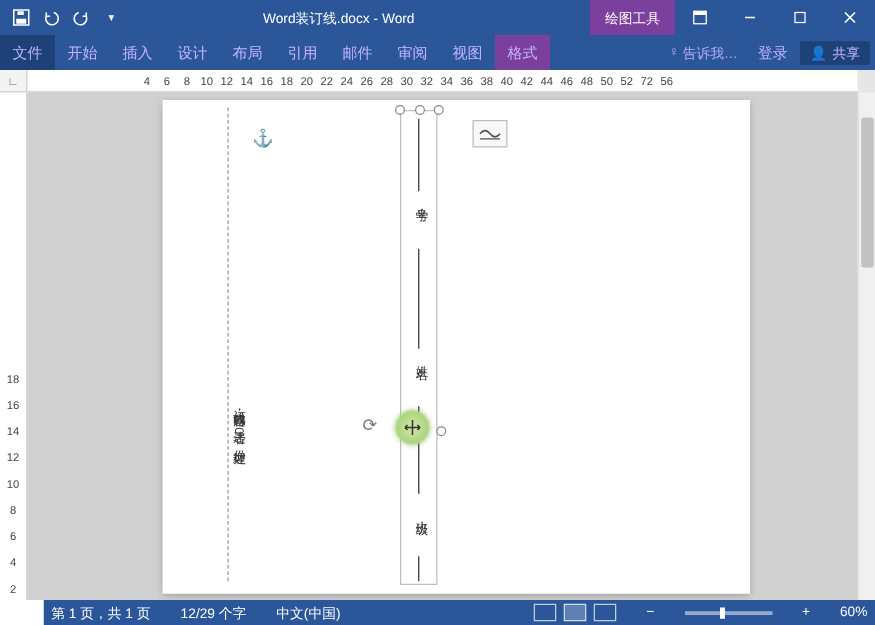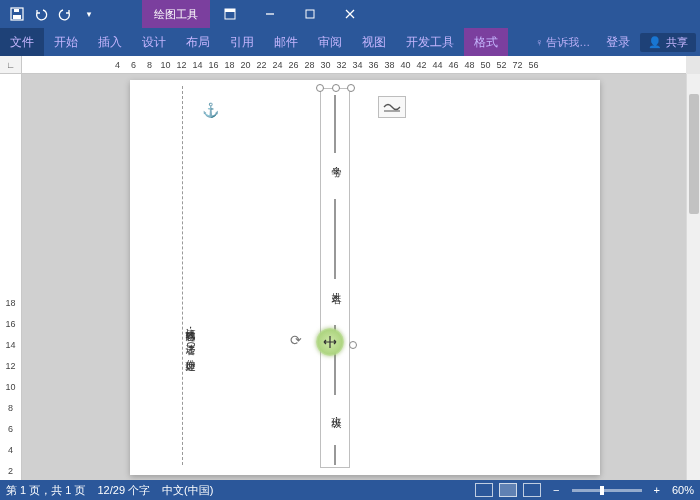--- a/index.html
+++ b/index.html
@@ -35,21 +35,21 @@
 .anchor { position: absolute; color: #2b579a; font-size: 14px; }
 .vtext { position: absolute; writing-mode: vertical-rl; font-size: 10px; color: #333; letter-spacing: 1px; }
 .vtext.bold0 { font-weight: normal; }
 .textbox-frame { position: absolute; border: 1px solid #bfbfbf; }
 .textbox-frame .line { position: absolute; left: 50%; width: 1px; background: #333; transform: translateX(-50%); }
 .sel-handle { position: absolute; width: 8px; height: 8px; background: #fff; border: 1px solid #888; border-radius: 50%; }
 .format-badge { position: absolute; width: 28px; height: 22px; border: 1px solid #bdbdbd; background: #f8f8f8; display: flex; align-items: center; justify-content: center; }
 .cursor-badge { position: absolute; width: 28px; height: 28px; border-radius: 50%; background: radial-gradient(circle,#cfe8a8 0%,#aed581 60%,rgba(174,213,129,0) 100%); display: flex; align-items: center; justify-content: center; box-shadow: 0 0 4px rgba(120,160,60,.6); }
 .rot-ctrl { position: absolute; color: #777; font-size: 14px; }
 
-.statusbar { height: 20px; background: #2b579a; display: flex; align-items: center; color: #fff; font-size: 11px; padding: 0 6px; gap: 12px; }
+.statusbar { height: 20px; background: #2b579a; display: flex; align-items: center; color: #fff; font-size: 11px; padding: 0 6px; gap: 24px; margin-left: 35px; }
 .statusbar .spacer { flex: 1; }
 .statusbar .view-btns { display: flex; gap: 6px; align-items: center; }
 .statusbar .vicon { width: 18px; height: 14px; border: 1px solid rgba(255,255,255,.7); }
 .statusbar .zoom-slider { width: 70px; height: 3px; background: rgba(255,255,255,.5); position: relative; }
 .statusbar .zoom-slider::after { content: ''; position: absolute; left: 40%; top: -3px; width: 4px; height: 9px; background: #fff; }
 </style>
 </head>
 <body>
 
 <div class="titlebar">
@@ -68,20 +68,21 @@
         </svg>
       </div>
     <div class="qbtn">
         <svg width="14" height="14" viewBox="0 0 14 14">
           <path d="M5 3 A5 5 0 1 0 11 6" fill="none" stroke="#fff" stroke-width="1.3"></path>
           <path d="M11 3 L11 6 L8 6" fill="none" stroke="#fff" stroke-width="1.3"></path>
         </svg>
       </div>
     <div class="qbtn" style="font-size:9px;color:#fff">▾</div>
   </div>
+  <div class="doc-title">Word装订线.docx - Word</div>
   <div class="context-tab">绘图工具</div>
   <div class="wctrl">
     <div class="wbtn">
         <svg width="12" height="12" viewBox="0 0 12 12">
           <rect x="1" y="1" width="10" height="10" fill="none" stroke="#fff"></rect>
           <rect x="1" y="1" width="10" height="3" fill="#fff"></rect>
         </svg>
       </div>
     <div class="wbtn">
         <svg width="12" height="12">
@@ -105,21 +106,20 @@
 <div class="ribbon-tabs">
   <div class="tab" style="background:#1e4177">文件</div>
   <div class="tab">开始</div>
   <div class="tab">插入</div>
   <div class="tab">设计</div>
   <div class="tab">布局</div>
   <div class="tab">引用</div>
   <div class="tab">邮件</div>
   <div class="tab">审阅</div>
   <div class="tab">视图</div>
-  <div class="tab">开发工具</div>
   <div class="tab active">格式</div>
   <div class="spacer"></div>
   <div class="right-group">
     <div class="tell-me">
         <span style="margin-right:3px">♀</span>
         <span>告诉我…</span>
       </div>
     <div class="tab" style="padding:0 6px">登录</div>
     <div class="share-btn">
         <span>👤</span>

